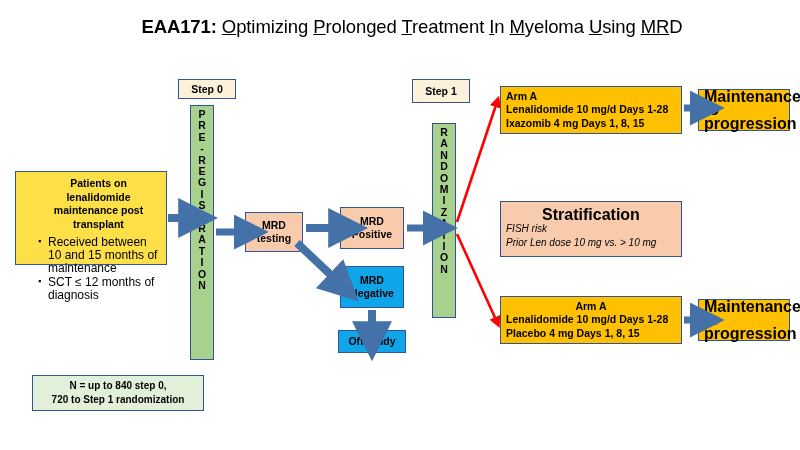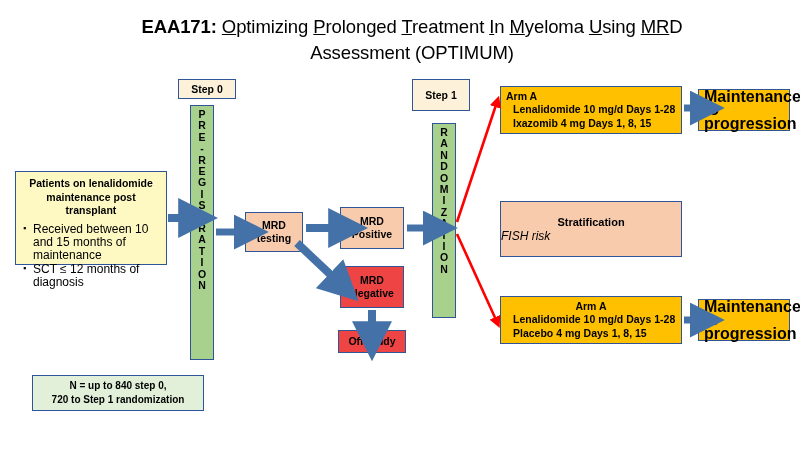--- a/index.html
+++ b/index.html
@@ -65,23 +65,23 @@
     padding-top: 3px;
   }
   .vcol .vletter {
     display: block;
     line-height: 11.4px;
     text-align: center;
   }
 
   
   #patients-box {
-    background: #fef9c3;
-    border: 1px solid #2f5597;
-    padding: 5px 6px 5px 6px;
+    background: #fde047;
+    border: 1px solid #2f5597;
+    padding: 5px 6px 5px 21px;
     justify-content: flex-start;
   }
   #patients-box .hdr {
     font-weight: bold;
     text-align: center;
     font-size: 10.5px;
     line-height: 13.5px;
     margin-bottom: 5px;
   }
   #patients-box ul {
@@ -98,31 +98,31 @@
   #patients-box li::before {
     content: "\25AA";
     position: absolute;
     left: -10px;
     top: -1px;
     font-size: 9px;
   }
 
   
   .peach { background: #f8cbad; }
-  .gray  { background: #ef4444; }
+  .gray  { background: #0ea5e9; }
   .amber { background: #ffc000; }
 
   .ctr { text-align: center; }
 
-  .strat .title { font-weight: bold; text-align: center; font-size: 11px; line-height: 14px; }
-  .strat .line  { font-style: italic; font-size: 12px; line-height: 14px; }
+  .strat .title { font-weight: bold; text-align: center; font-size: 16px; line-height: 14px; }
+  .strat .line  { font-style: italic; font-size: 10px; line-height: 14px; padding-left: 5px; }
 
   .arm .armlabel-left  { font-weight: bold; font-size: 10.5px; line-height: 13.5px; padding-left: 5px; text-align: left;}
   .arm .armlabel-ctr   { font-weight: bold; font-size: 10.5px; line-height: 13.5px; text-align: center;}
-  .arm .line { font-weight: bold; font-size: 10.5px; line-height: 13.5px; padding-left: 12px; }
+  .arm .line { font-weight: bold; font-size: 10.5px; line-height: 13.5px; padding-left: 5px; }
 
   .maint { font-weight: bold; font-size: 16px; line-height: 13.5px; padding-left: 5px; }
 
   .nbox { font-weight: bold; font-size: 10px; line-height: 14px; text-align: center; border: 1px solid #2f5597; background:#e2efd9;}
 
   .simple-label { font-weight: bold; font-size: 10.5px; line-height: 13px; text-align:center;}
 
   svg.overlay {
     position: absolute;
     left: 0; top: 0;
@@ -134,26 +134,25 @@
 <body>
 
 <div id="page">
 
   <div id="title">
     <span><span>EAA171:</span></span>
     <span class="reg">
       <u>O</u>ptimizing <u>P</u>rolonged <u>T</u>reatment <u>I</u>n <u>M</u>yeloma <u>U</u>sing <u>M</u><u>R</u>D
     </span>
     <br>
-    <span class="reg">Assessment  (OPTIMUM)</span>
   </div>
 
   <div class="box step-pill" style="left:178px; top:79px; width:58px; height:20px;">Step 0</div>
 
-  <div class="box step-pill" style="left:412px; top:79px; width:58px; height:32px;">Step 1</div>
+  <div class="box step-pill" style="left:412px; top:79px; width:58px; height:24px;">Step 1</div>
 
   <div class="box vcol" style="left:190px; top:105px; width:24px; height:255px;">
     <span class="vletter">P</span>
     <span class="vletter">R</span>
     <span class="vletter">E</span>
     <span class="vletter">-</span>
     <span class="vletter">R</span>
     <span class="vletter">E</span>
     <span class="vletter">G</span>
     <span class="vletter">I</span>
@@ -209,20 +208,21 @@
 
   <div class="box amber arm" style="left:500px; top:86px; width:182px; height:48px;">
     <div class="armlabel-left">Arm A</div>
     <div class="line">Lenalidomide 10 mg/d Days 1-28</div>
     <div class="line">Ixazomib 4 mg Days 1, 8, 15</div>
   </div>
 
   <div class="box peach strat" style="left:500px; top:201px; width:182px; height:56px;">
     <div class="title">Stratification</div>
     <div class="line">FISH risk</div>
+    <div class="line">Prior Len dose 10 mg vs. &gt; 10 mg</div>
   </div>
 
   <div class="box amber arm" style="left:500px; top:296px; width:182px; height:48px;">
     <div class="armlabel-ctr">Arm A</div>
     <div class="line">Lenalidomide 10 mg/d Days 1-28</div>
     <div class="line">Placebo 4 mg Days 1, 8, 15</div>
   </div>
 
   <div class="box amber" style="left:698px; top:89px; width:92px; height:42px;">
     <div class="maint">Maintenance to progression</div>

